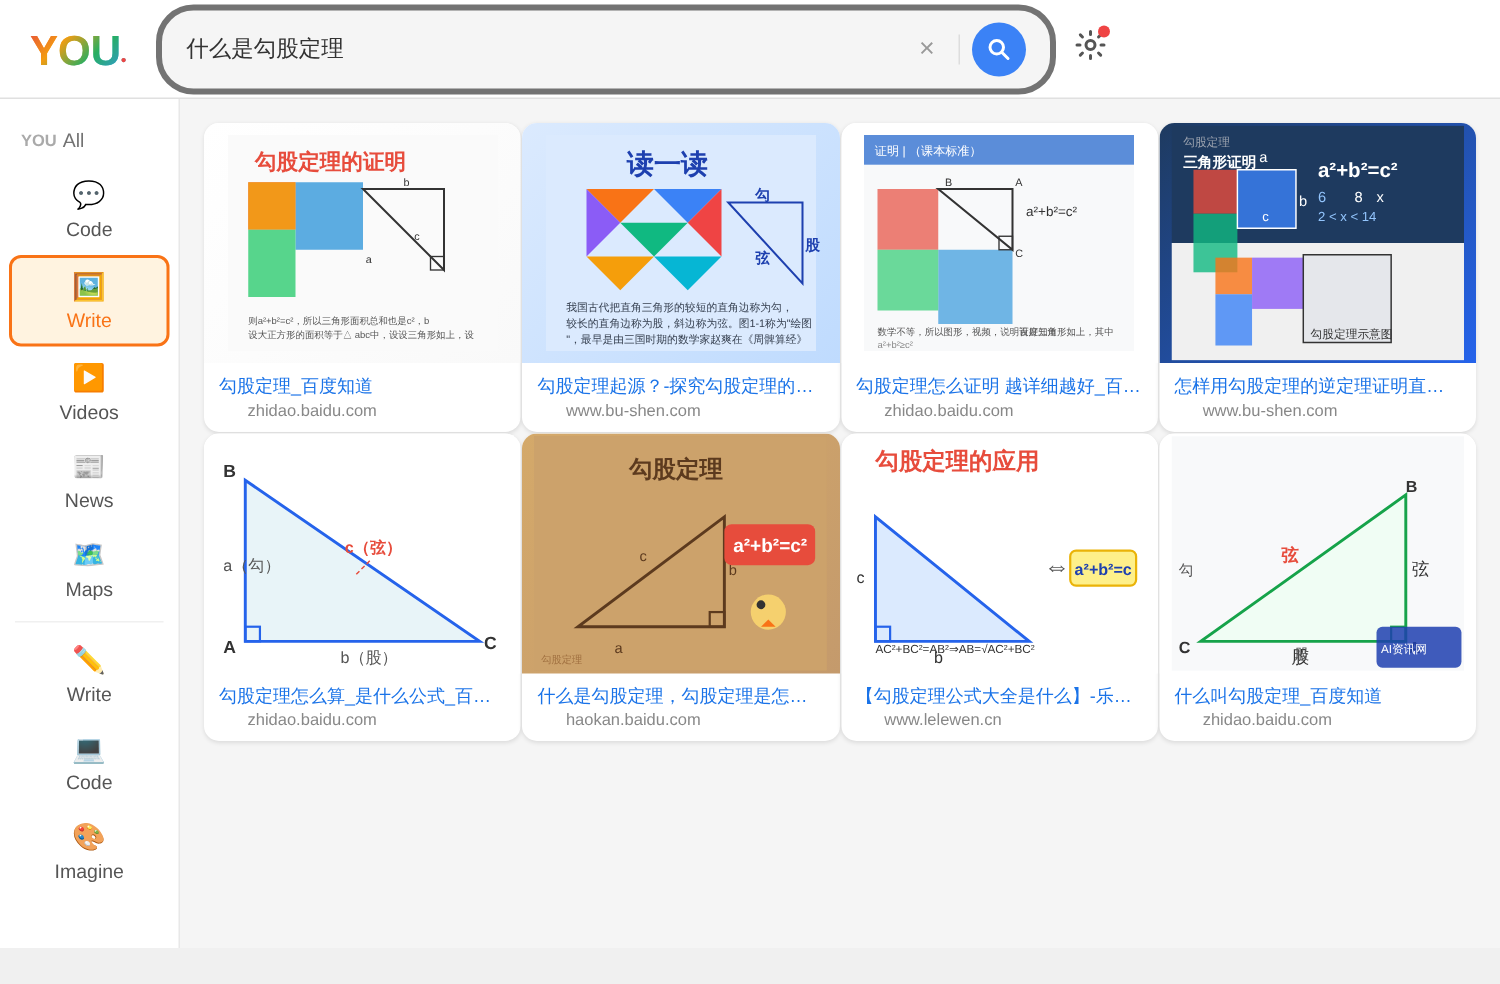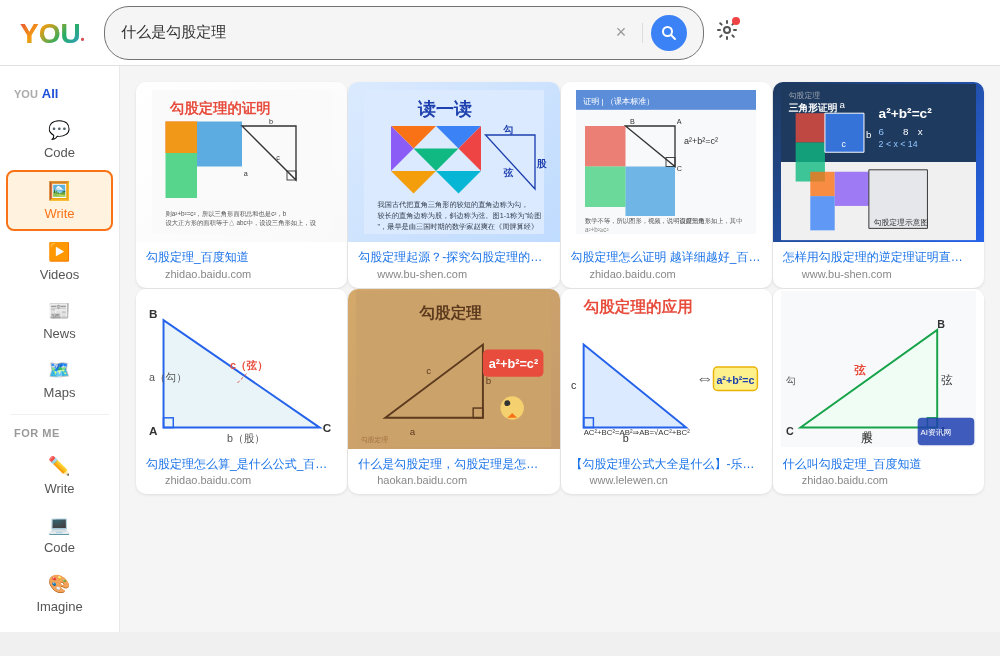--- a/index.html
+++ b/index.html
@@ -30,21 +30,21 @@
       -webkit-background-clip: text;
       -webkit-text-fill-color: transparent;
       background-clip: text;
     }
 
     .search-bar {
       flex: 1;
       display: flex;
       align-items: center;
       background: #f5f5f5;
-      border: 1px solid #737373;
+      border: 4px solid #737373;
       border-radius: 25px;
       padding: 8px 16px;
       max-width: 600px;
     }
 
     .search-input {
       flex: 1;
       border: none;
       background: transparent;
       font-size: 15px;
@@ -291,21 +291,21 @@
     </svg>
     <span class="settings-dot"></span>
   </button>
 </div>
 
 <div class="main">
 
   <div class="sidebar">
     <div class="sidebar-you">
       <span style="font-size:11px;color:#aaa;">YOU</span>
-      <span style="font-size:13px;color:#1d4ed8;font-weight:700;cursor:pointer;">All</span>
+      <span style="font-size:13px;color:#737373;font-weight:400;cursor:pointer;">All</span>
     </div>
 
     <div class="sidebar-item">
       <span class="icon">💬</span>
       <span class="label">Code</span>
     </div>
 
     <div class="sidebar-item active">
       <span class="icon">🖼️</span>
       <span class="label">Write</span>
@@ -321,21 +321,20 @@
       <span class="label">News</span>
     </div>
 
     <div class="sidebar-item">
       <span class="icon">🗺️</span>
       <span class="label">Maps</span>
     </div>
 
     <div class="sidebar-divider"></div>
 
-    <div class="for-me-label">For Me</div>
 
     <div class="sidebar-item">
       <span class="icon">✏️</span>
       <span class="label">Write</span>
     </div>
 
     <div class="sidebar-item">
       <span class="icon">💻</span>
       <span class="label">Code</span>
     </div>

